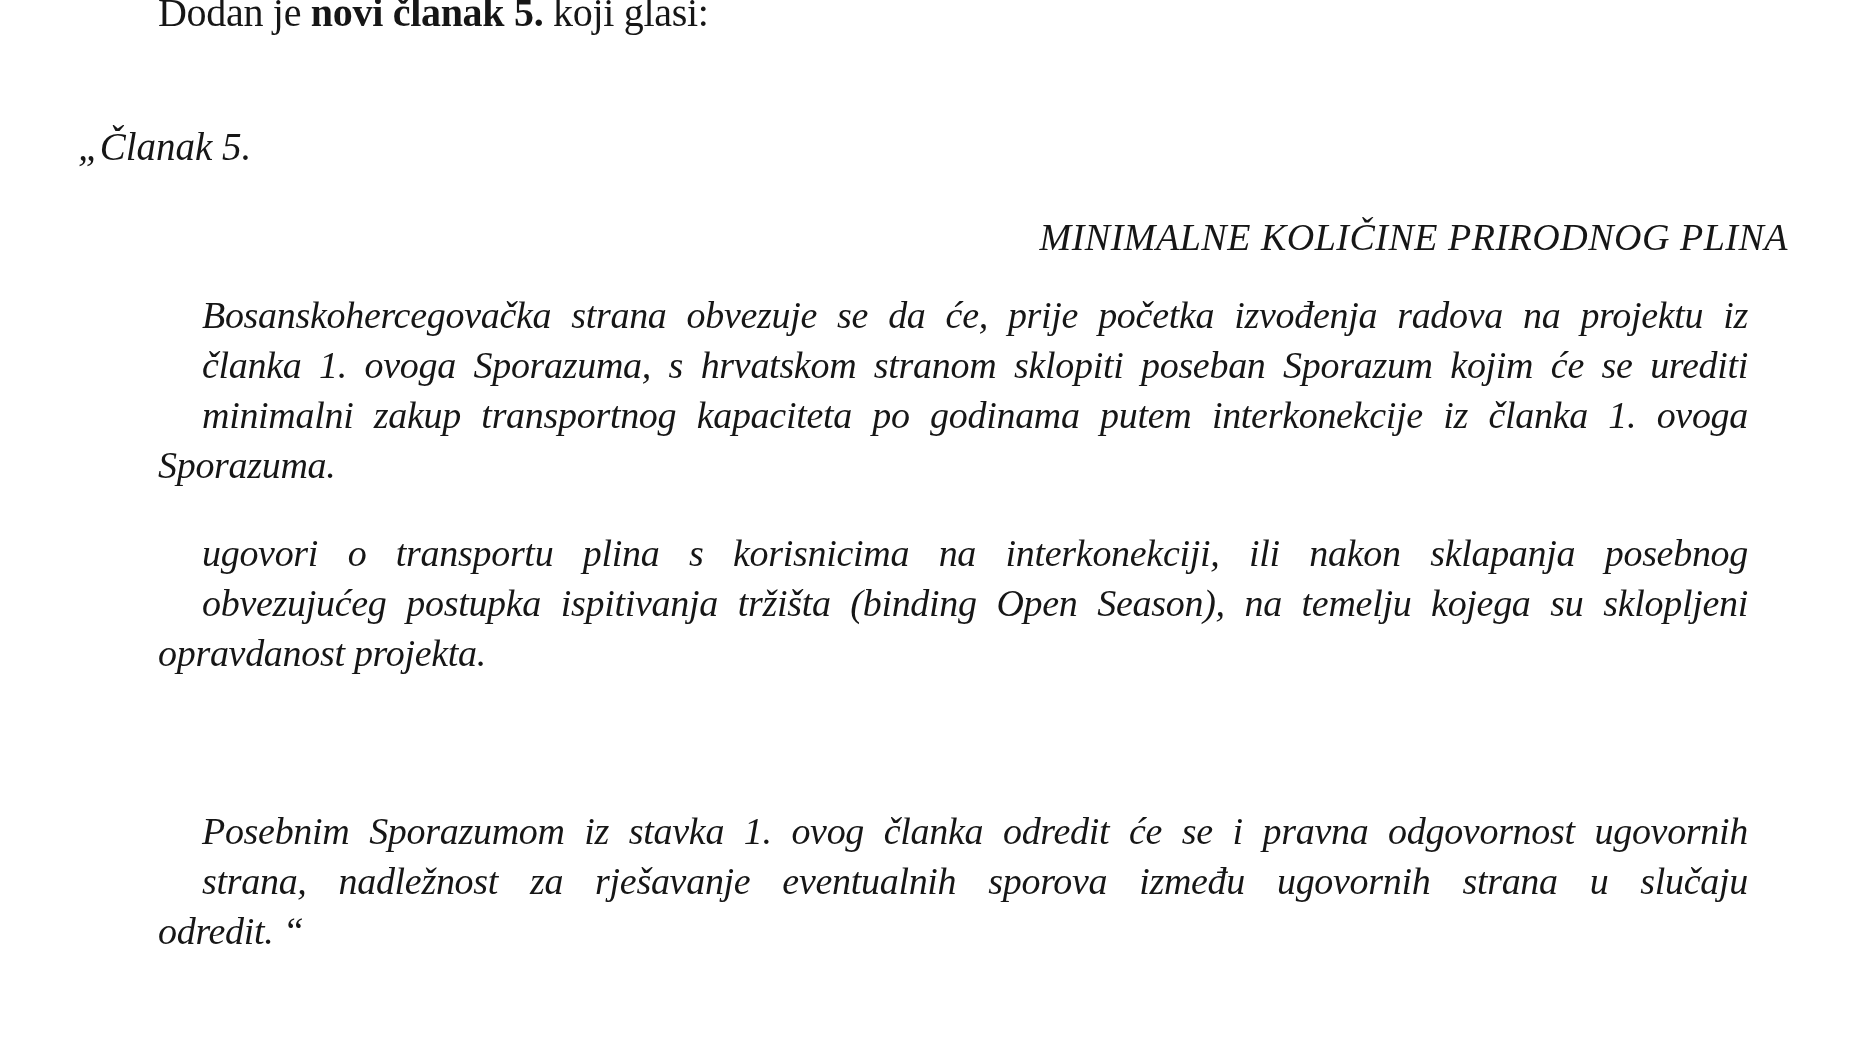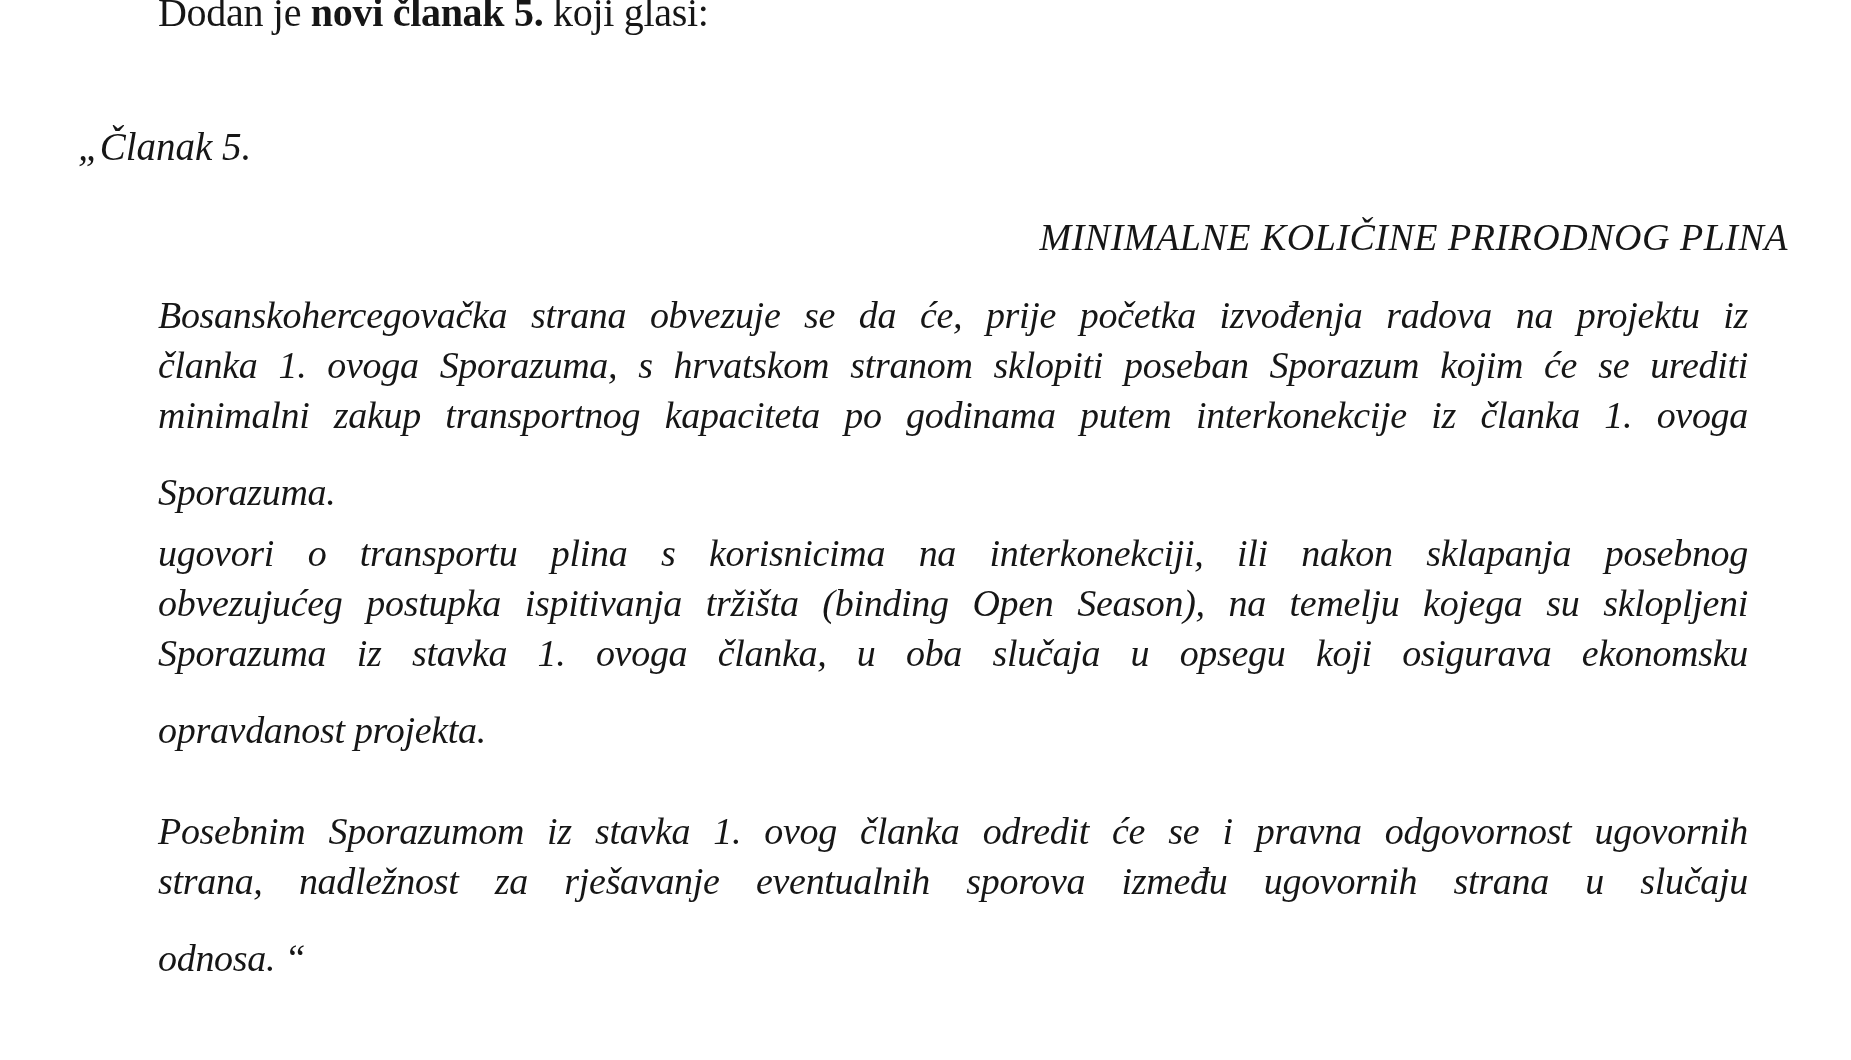--- a/index.html
+++ b/index.html
@@ -52,24 +52,24 @@
     line-height: 50px;
     font-style: italic;
     letter-spacing: -0.3px;
   }
   .p1 { top: 290px; }
   .p2 { top: 528px; }
   .p3 { top: 806px; }
   .jline {
     text-align: justify;
     text-align-last: justify;
+    margin-left: 44px;
   }
   .lline {
     text-align: left;
-    margin-top: 27px;
   }
 </style>
 </head>
 <body>
 
 <div class="textblock intro"><span>Dodan je </span><span class="b">novi članak 5.</span><span> koji glasi:</span></div>
 
 <div class="textblock heading">„Članak 5.</div>
 
 <div class="textblock subtitle">MINIMALNE KOLIČINE PRIRODNOG PLINA</div>
@@ -77,21 +77,20 @@
 <div class="textblock para p1">
   <div class="jline">Bosanskohercegovačka strana obvezuje se da će, prije početka izvođenja radova na projektu iz</div>
   <div class="jline">članka 1. ovoga Sporazuma, s hrvatskom stranom sklopiti poseban Sporazum kojim će se urediti</div>
   <div class="jline">minimalni zakup transportnog kapaciteta po godinama putem interkonekcije iz članka 1. ovoga</div>
   <div class="lline">Sporazuma.</div>
 </div>
 
 <div class="textblock para p2">
   <div class="jline">ugovori o transportu plina s korisnicima na interkonekciji, ili nakon sklapanja posebnog</div>
   <div class="jline">obvezujućeg postupka ispitivanja tržišta (binding Open Season), na temelju kojega su sklopljeni</div>
-  <div class="jline">Sporazuma iz stavka 1. ovoga članka, u oba slučaja u opsegu koji osigurava ekonomsku</div>
   <div class="lline">opravdanost projekta.</div>
 </div>
 
 <div class="textblock para p3">
   <div class="jline">Posebnim Sporazumom iz stavka 1. ovog članka odredit će se i pravna odgovornost ugovornih</div>
   <div class="jline">strana, nadležnost za rješavanje eventualnih sporova između ugovornih strana u slučaju</div>
-  <div class="lline">odnosa. “</div>
+  <div class="lline">odredit. “</div>
 </div>
 
 </body></html>

